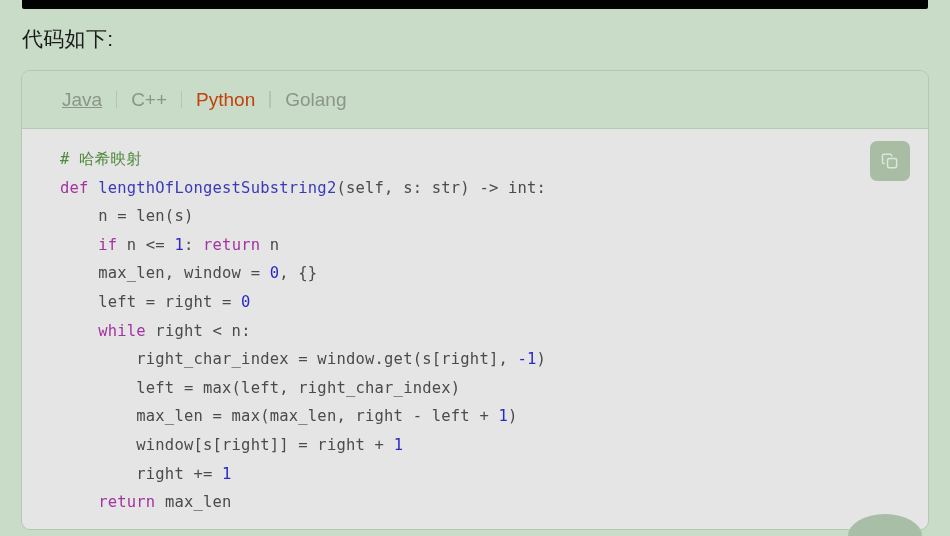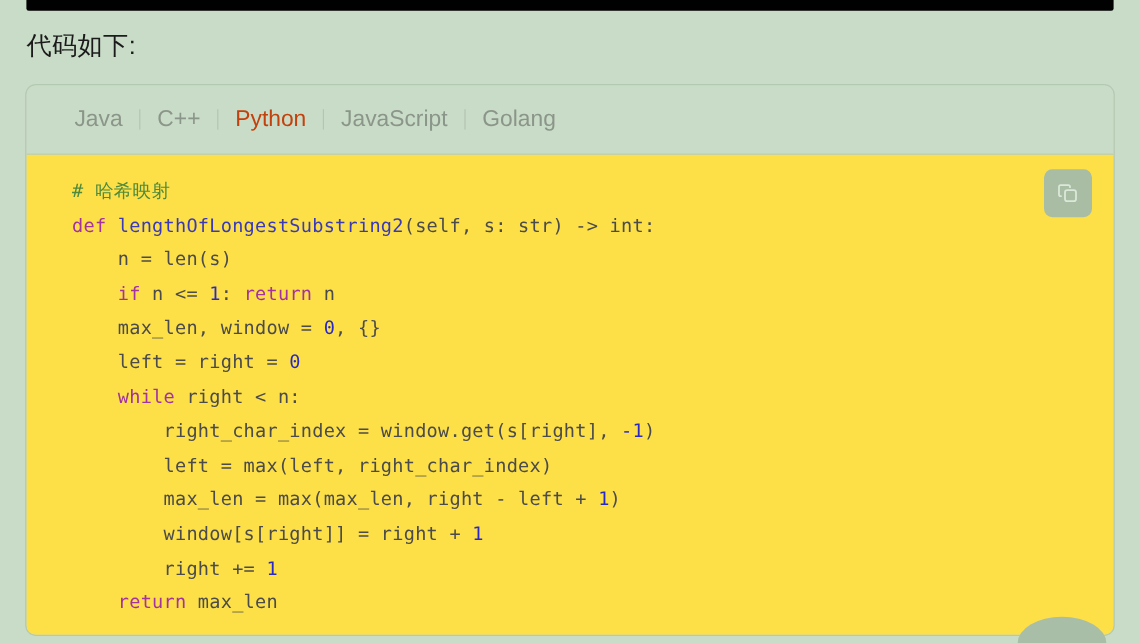--- a/index.html
+++ b/index.html
@@ -68,39 +68,39 @@
   }
 
   .tab {
     font-size: 19px;
     color: #8b968a;
     padding: 0 14px;
     line-height: 22px;
     white-space: nowrap;
     cursor: pointer;
   }
-  .tab:first-child { padding-left: 16px; }
+  .tab:first-child { padding-left: 16px; text-decoration: underline; }
 
   .tab.active {
     color: #c2410c;
     font-weight: 400;
   }
 
   .tab-sep {
     width: 1px;
     height: 17px;
     background: #b4c6b2;
     flex: 0 0 1px;
   }
 
   
   .code-body {
     position: relative;
     padding: 16px 0 18px 0;
-    background: #fde047;
+    background: #e5e5e5;
     height: 400px;
   }
 
   pre.code {
     font-family: "DejaVu Sans Mono", "Liberation Mono", monospace;
     font-size: 15.5px;
     line-height: 28.6px;
     color: #4b4b4b;
     padding: 0 60px 0 38px;
     margin: 0;
@@ -154,21 +154,20 @@
 
   <div class="code-card">
 
     <div class="tabbar">
         <div class="tab">Java</div>
         <div class="tab-sep"></div>
         <div class="tab">C++</div>
         <div class="tab-sep"></div>
         <div class="tab active">Python</div>
         <div class="tab-sep"></div>
-        <div class="tab">JavaScript</div>
         <div class="tab-sep"></div>
         <div class="tab">Golang</div>
       </div>
 
     <div class="code-body">
       <pre class="code"><span class="tok-com"># 哈希映射</span>
 <span class="tok-kw">def </span><span class="tok-fn">lengthOfLongestSubstring2</span><span class="tok-pl">(self, s: str) -&gt; int:</span>
 <span class="tok-pl">    n = len(s)</span>
 <span class="tok-pl">    </span><span class="tok-kw">if</span><span class="tok-pl"> n &lt;= </span><span class="tok-num">1</span><span class="tok-pl">: </span><span class="tok-kw">return</span><span class="tok-pl"> n</span>
 <span class="tok-pl">    max_len, window = </span><span class="tok-num">0</span><span class="tok-pl">, {}</span>

